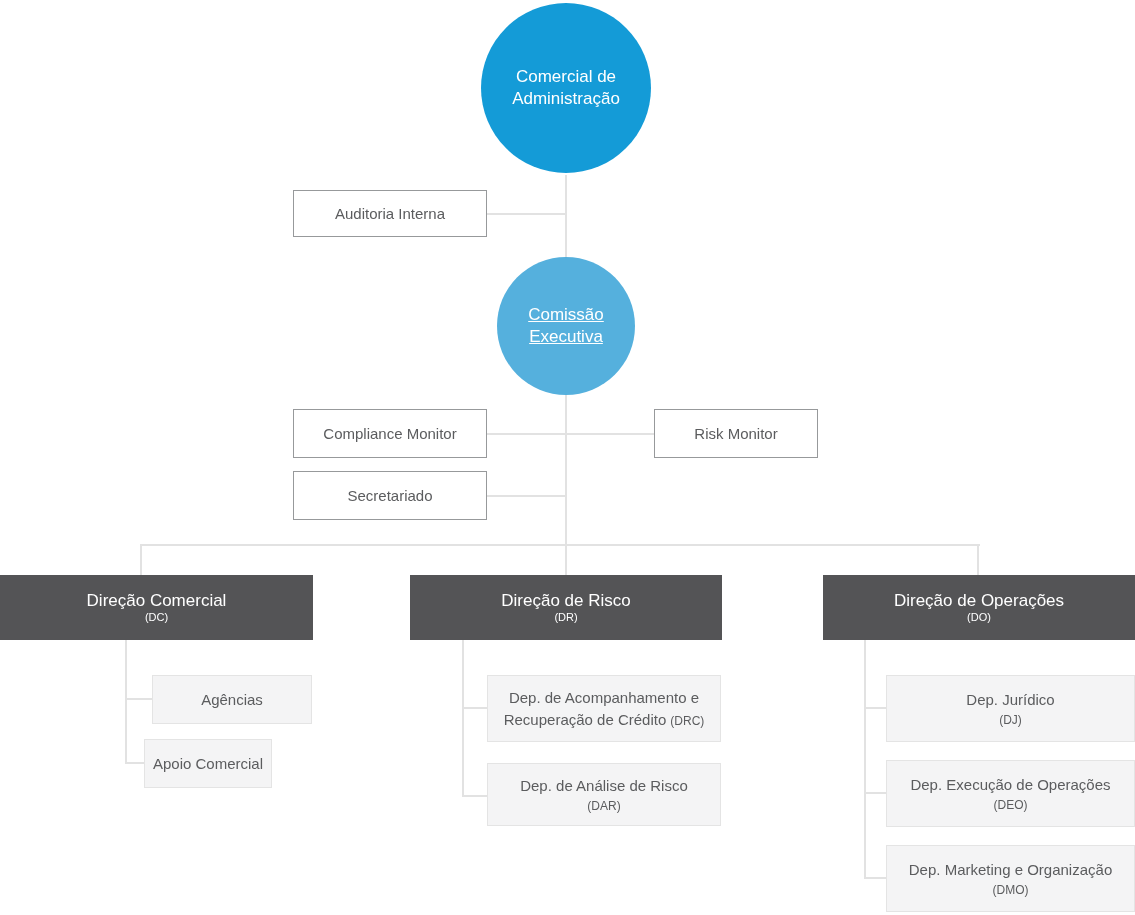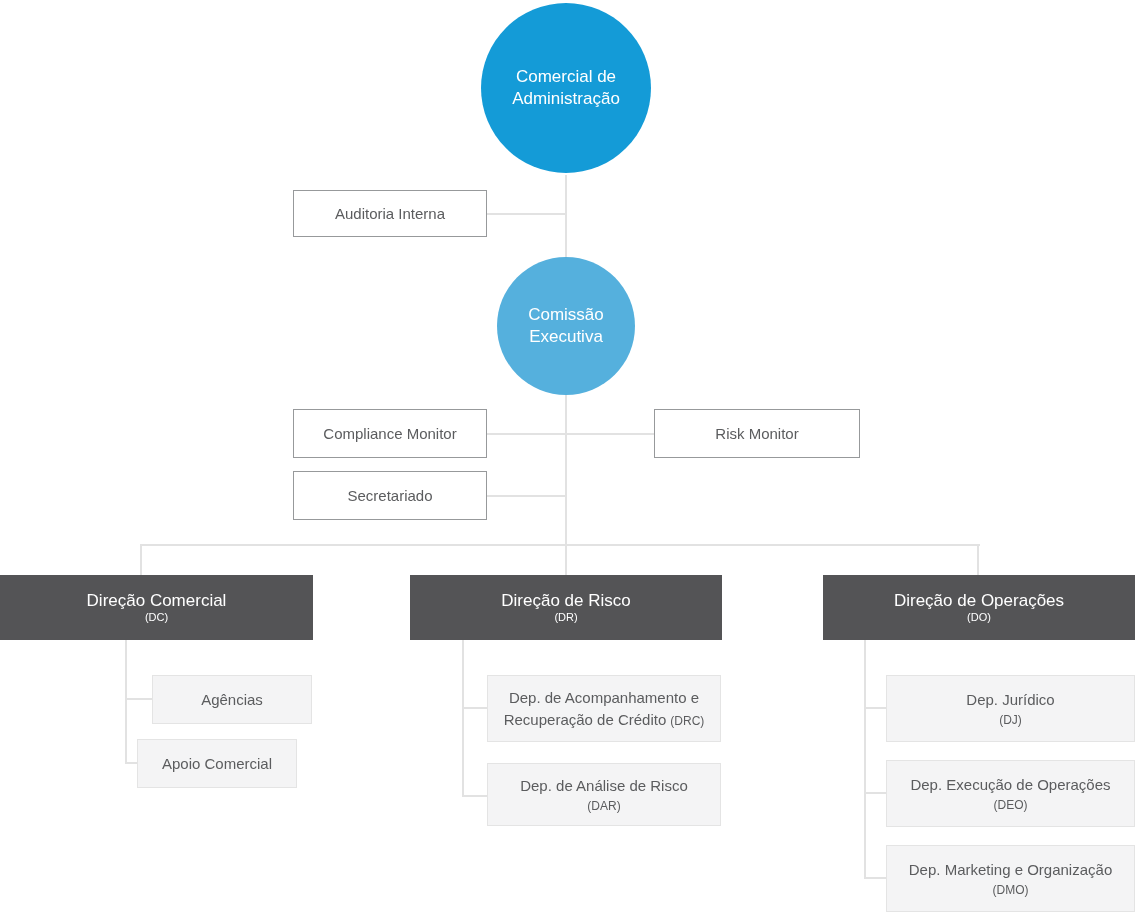--- a/index.html
+++ b/index.html
@@ -11,51 +11,51 @@
     font-family:"Liberation Sans", sans-serif;
   }
   .line{position:absolute;background:#e2e2e2;}
   .circle{
     position:absolute;border-radius:50%;
     color:#fff;text-align:center;
     display:flex;flex-direction:column;align-items:center;justify-content:center;
     font-size:17px;line-height:22px;
   }
   .circle.board{left:481px;top:3px;width:170px;height:170px;background:#149bd7;}
-  .circle.exec{left:497px;top:257px;width:138px;height:138px;background:#55b0dd;}
+  .circle.exec{left:497px;top:257px;width:138px;height:138px;background:#55b0dd;text-decoration:underline;}
   .wbox{
     position:absolute;box-sizing:border-box;
     background:#fff;border:1px solid #97999b;color:#5b5c5e;
     display:flex;align-items:center;justify-content:center;
     font-size:15px;
   }
   .wbox.auditoria{left:293px;top:190px;width:194px;height:47px;}
   .wbox.compliance{left:293px;top:409px;width:194px;height:49px;}
-  .wbox.risk{left:654px;top:409px;width:206px;height:49px;}
+  .wbox.risk{left:654px;top:409px;width:164px;height:49px;}
   .wbox.secretariado{left:293px;top:471px;width:194px;height:49px;}
   .dhead{
     position:absolute;box-sizing:border-box;height:65px;
     background:#545456;color:#fff;text-align:center;
     display:flex;flex-direction:column;align-items:center;justify-content:center;
   }
   .dhead .t{font-size:17px;line-height:20px;}
   .dhead .c{font-size:11px;line-height:13px;}
   .dhead.dc{left:0;top:575px;width:313px;}
   .dhead.dr{left:410px;top:575px;width:312px;}
   .dhead.do{left:823px;top:575px;width:312px;}
   .cbox{
     position:absolute;box-sizing:border-box;
     background:#f4f4f5;border:1px solid #e4e4e4;color:#5b5c5e;
     display:flex;flex-direction:column;align-items:center;justify-content:center;
     font-size:15px;line-height:22px;text-align:center;
   }
   .cbox small{font-size:12px;line-height:18px;color:#5b5c5e;}
   .cbox .l2 small{margin-left:4px;text-align:right;}
   .cbox.agencias{left:152px;top:675px;width:160px;height:49px;}
-  .cbox.apoio{left:137px;top:739px;width:160px;height:49px;}
+  .cbox.apoio{left:144px;top:739px;width:128px;height:49px;}
   .cbox.drc{left:487px;top:675px;width:234px;height:67px;}
   .cbox.dar{left:487px;top:763px;width:234px;height:63px;}
   .cbox.dj{left:886px;top:675px;width:249px;height:67px;}
   .cbox.deo{left:886px;top:760px;width:249px;height:67px;}
   .cbox.dmo{left:886px;top:845px;width:249px;height:67px;}
 </style>
 </head>
 <body>
 
 <div class="stage">

